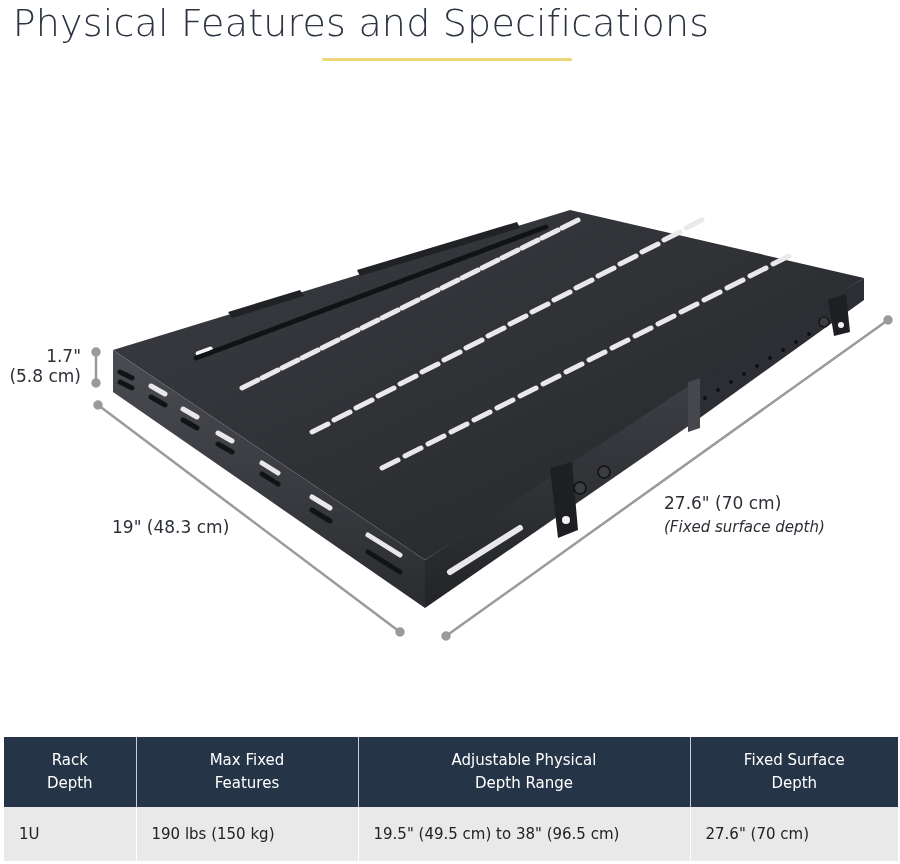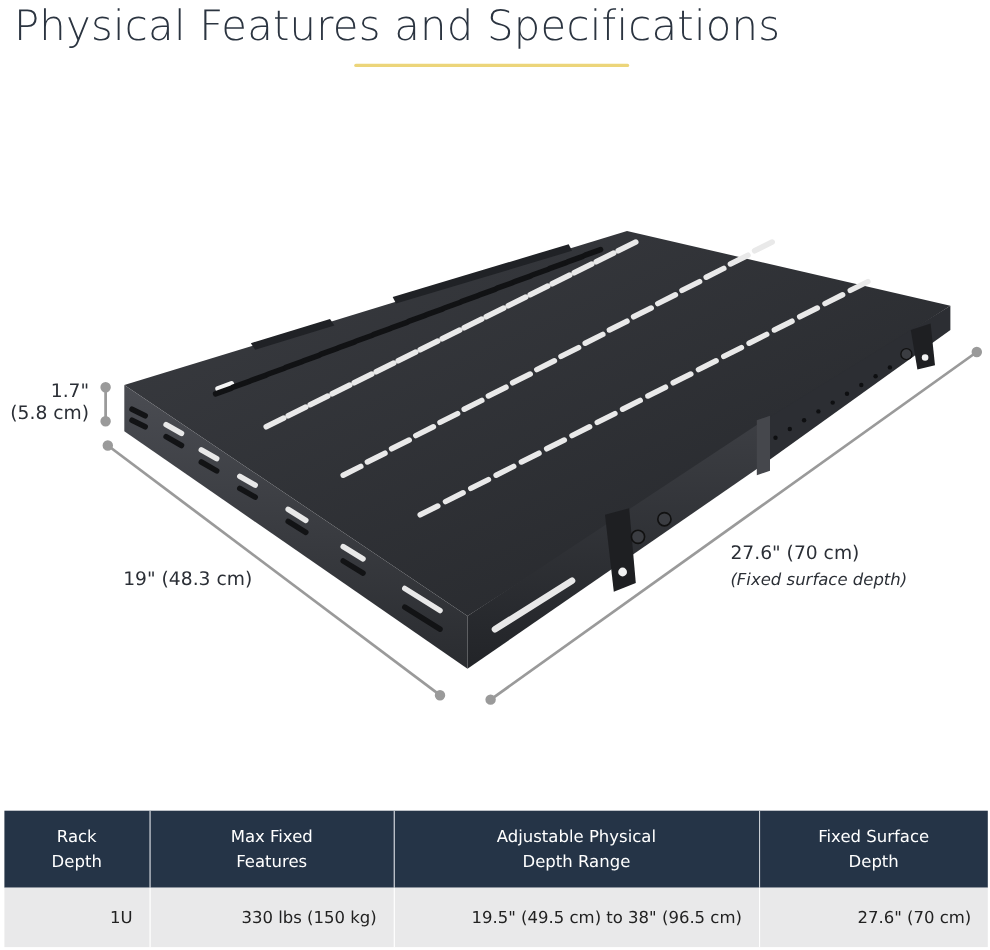--- a/index.html
+++ b/index.html
@@ -5,21 +5,21 @@
   html, body { margin:0; padding:0; background:#ffffff; }
   body { width:900px; height:864px; position:relative; overflow:hidden; font-family:"Liberation Sans", sans-serif; }
   .title { position:absolute; left:0; top:0; width:722px; text-align:center; font-family:"DejaVu Sans", sans-serif; font-weight:300; font-size:38px; color:#2b3440; line-height:46px; letter-spacing:0.2px; }
   .title-underline { position:absolute; left:322px; top:58px; width:250px; height:3px; background:#ecd57a; border-radius:2px; }
   .product { position:absolute; left:0; top:0; width:900px; height:700px; }
   .dim-label { position:absolute; font-family:"DejaVu Sans", sans-serif; color:#2b2f36; font-size:17px; line-height:20px; }
   .dim-note { font-style:italic; font-size:15px; }
   table.specs { position:absolute; left:4px; top:737px; width:894px; border-collapse:collapse; table-layout:fixed; font-family:"DejaVu Sans", sans-serif; }
   table.specs th { background:#253447; color:#ffffff; font-weight:normal; font-size:15px; line-height:23px; height:70px; padding:0 6px; text-align:center; border-right:1.5px solid #c9ced4; }
   table.specs th:last-child, table.specs td:last-child { border-right:none;margin-left:32px; }
-  table.specs td { background:#e9e9ea; color:#222; font-size:15px; height:54px; text-align:right; border-right:1.5px solid #ffffff; padding:0 15px; }
+  table.specs td { background:#e9e9ea; color:#222; font-size:15px; height:54px; text-align:left; border-right:1.5px solid #ffffff; padding:0 15px; }
 </style>
 </head>
 <body>
 
 <div class="title">Physical Features and Specifications</div>
 <div class="title-underline"></div>
 
 <svg class="product" viewBox="0 0 900 700" xmlns="http://www.w3.org/2000/svg">
   <defs>
     <linearGradient id="topG" x1="0" y1="0" x2="1" y2="1">
@@ -230,18 +230,18 @@
       </th>
       <th>
         <div>Fixed Surface</div>
         <div>Depth</div>
       </th>
     </tr>
   </thead>
   <tbody>
     <tr>
       <td>1U</td>
-      <td>330 lbs (150 kg)</td>
+      <td>190 lbs (150 kg)</td>
       <td>19.5" (49.5 cm) to 38" (96.5 cm)</td>
       <td>27.6" (70 cm)</td>
     </tr>
   </tbody>
 </table>
 
 </body></html>

